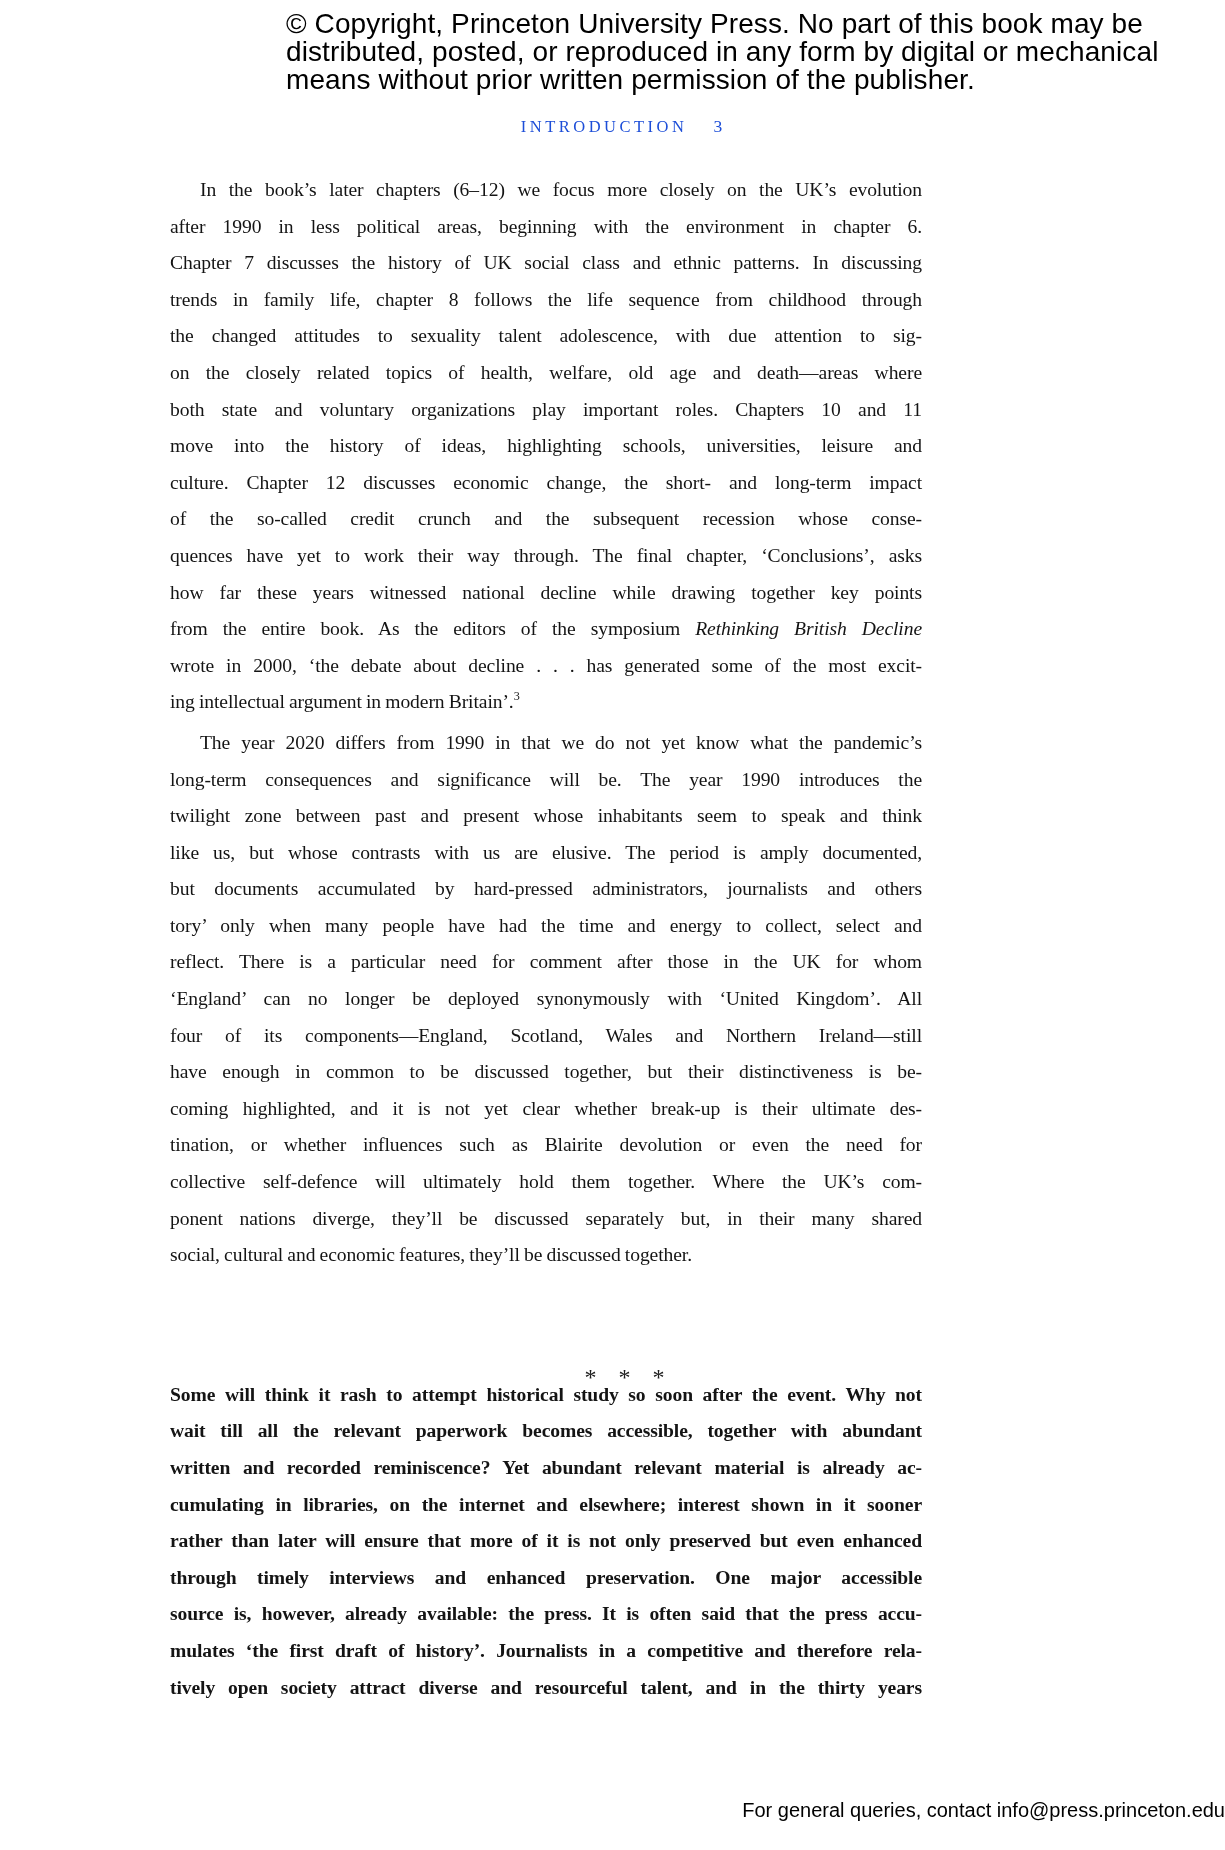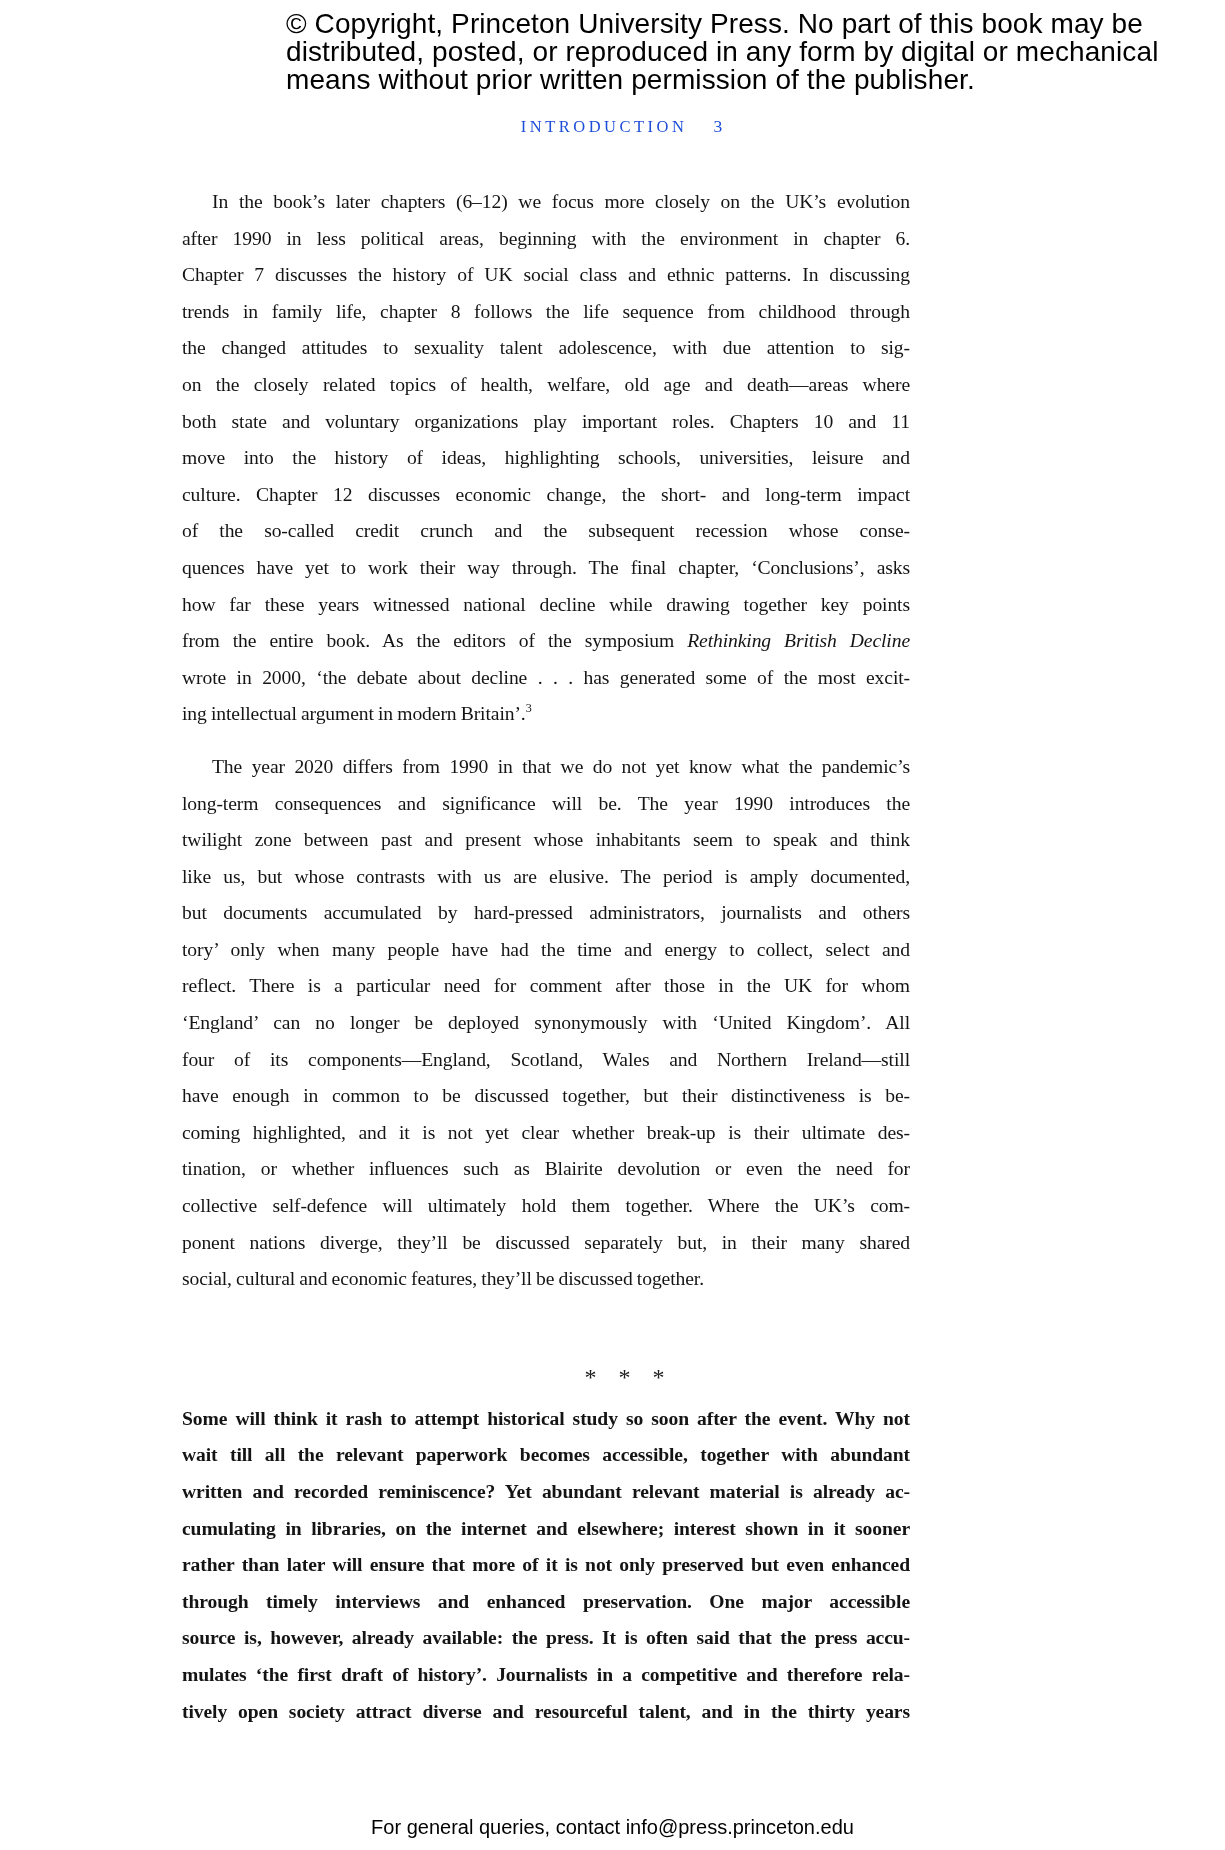--- a/index.html
+++ b/index.html
@@ -44,21 +44,21 @@
     position: absolute;
     top: 168px;
     left: 166px;
     width: 760px;
     font-family: "Liberation Serif", serif;
     font-size: 19.6px;
     color: #141414;
     letter-spacing: -0.1px;
     word-spacing: -0.6px;
   }
-  .para { margin: 16px; }
+  .para { margin: 4px; }
   .line {
     height: 36.6px;
     line-height: 36.6px;
     text-align: justify;
     text-align-last: justify;
   }
   .para.flush-last .line:last-child { text-align-last: left; }
   .para.indent .line:first-child { text-indent: 30px; }
   .para-3 { margin-top: 103px; font-weight: bold; }
   .line i { font-style: italic; }
@@ -81,25 +81,24 @@
     color: #1c1c1c;
   }
   .separator .star { margin: 0 11px; }
 
   
   .page-footer {
     position: absolute;
     top: 1799px;
     left: 0;
     right: 0;
-    text-align: center;
+    text-align: right;
     font-family: "Liberation Sans", sans-serif;
     font-size: 20px;
     color: #000000;
-    margin-top: 17px;
   }
 </style>
 </head>
 <body>
 
 <div class="page">
 
   <div class="copyright">
     <div>© Copyright, Princeton University Press. No part of this book may be</div>
     <div>distributed, posted, or reproduced in any form by digital or mechanical</div>

